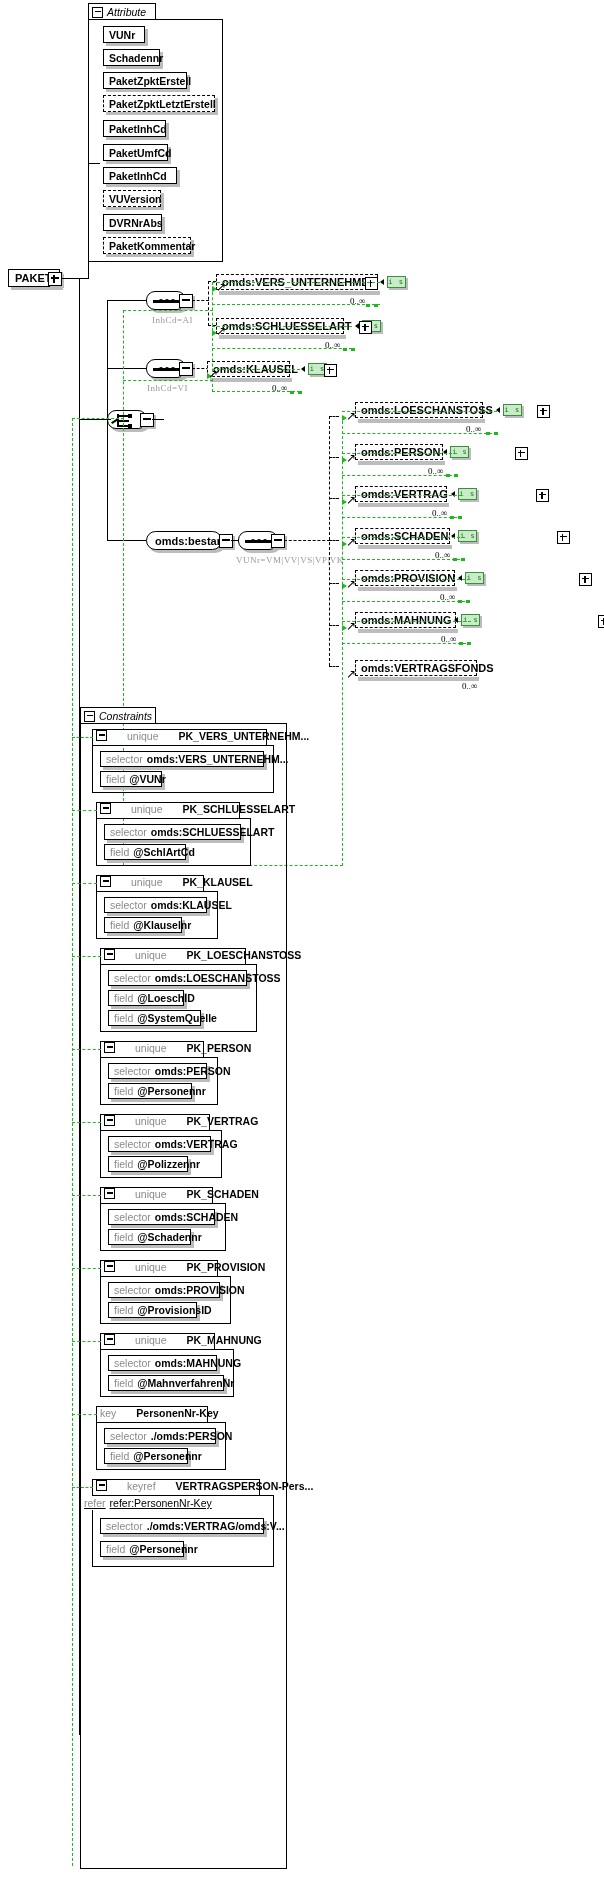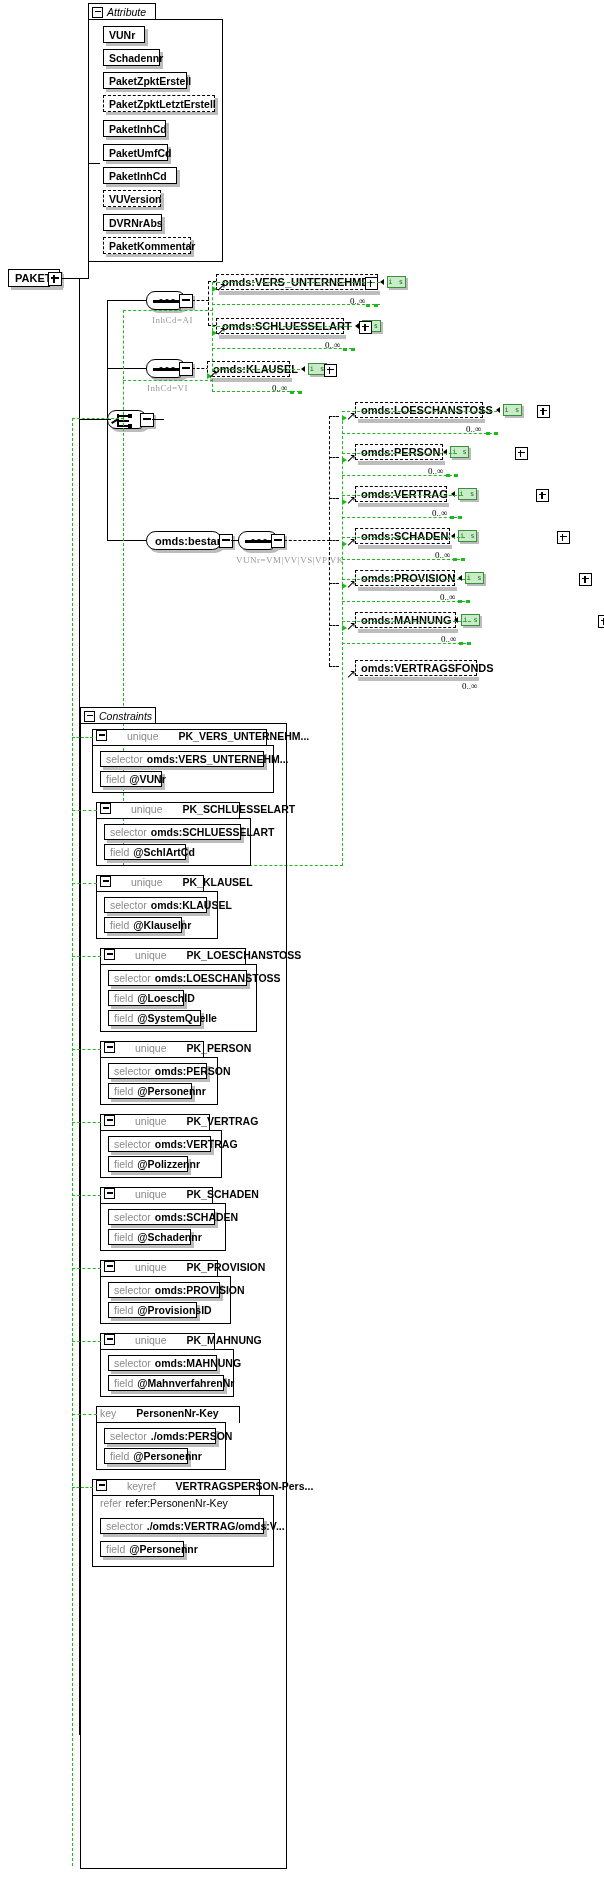--- a/index.html
+++ b/index.html
@@ -613,21 +613,21 @@
 <div class="crow" style="left:108px;top:1355px;width:109px;">
   <span class="lab">selector</span>
   <span class="val">omds:MAHNUNG</span>
 </div>
 <div class="crow" style="left:108px;top:1375px;width:116px;">
   <span class="lab">field</span>
   <span class="val">@MahnverfahrenNr</span>
 </div>
 
 
-<div class="ctitle" style="left:96px;top:1406px;width:144px;">
+<div class="ctitle" style="left:96px;top:1406px;width:112px;">
   <span class="kind">key</span>
   <span class="cname">PersonenNr-Key</span>
 </div>
 <div class="frame" style="left:96px;top:1422px;width:130px;height:48px;"></div>
 <div class="ln lnh" style="left:220px;top:1422px;width:6px;"></div>
 <div class="crow" style="left:104px;top:1428px;width:112px;">
   <span class="lab">selector</span>
   <span class="val">./omds:PERSON</span>
 </div>
 <div class="crow" style="left:104px;top:1448px;width:84px;">
@@ -636,21 +636,21 @@
 </div>
 
 
 <div class="ctitle" style="left:92px;top:1479px;width:168px;">
   <span class="toggle"></span>
   <span class="kind">keyref</span>
   <span class="cname">VERTRAGSPERSON-Pers...</span>
 </div>
 <div class="frame" style="left:92px;top:1495px;width:182px;height:72px;"></div>
 <div class="ln lnh" style="left:259px;top:1495px;width:15px;"></div>
-<div class="referrow" style="left:100px;top:1496px;width:168px;">
+<div class="referrow" style="left:84px;top:1496px;width:168px;text-decoration:underline;">
   <span class="lab">refer</span>
   <span class="val">refer:PersonenNr-Key</span>
 </div>
 <div class="crow" style="left:100px;top:1518px;width:164px;">
   <span class="lab">selector</span>
   <span class="val">./omds:VERTRAG/omds:V...</span>
 </div>
 <div class="crow" style="left:100px;top:1541px;width:84px;">
   <span class="lab">field</span>
   <span class="val">@Personennr</span>

